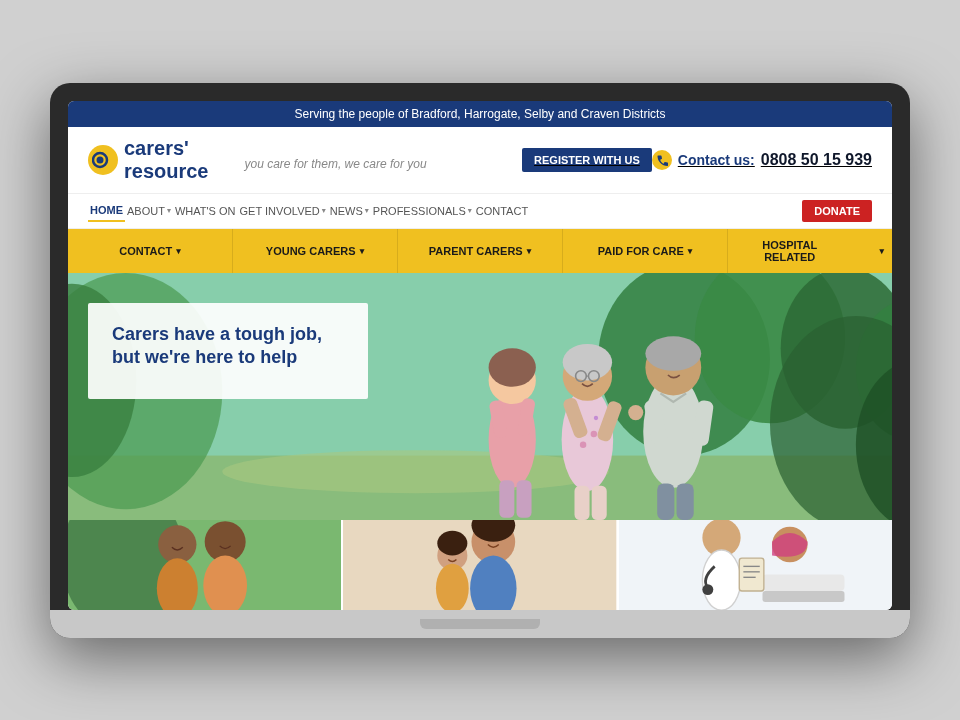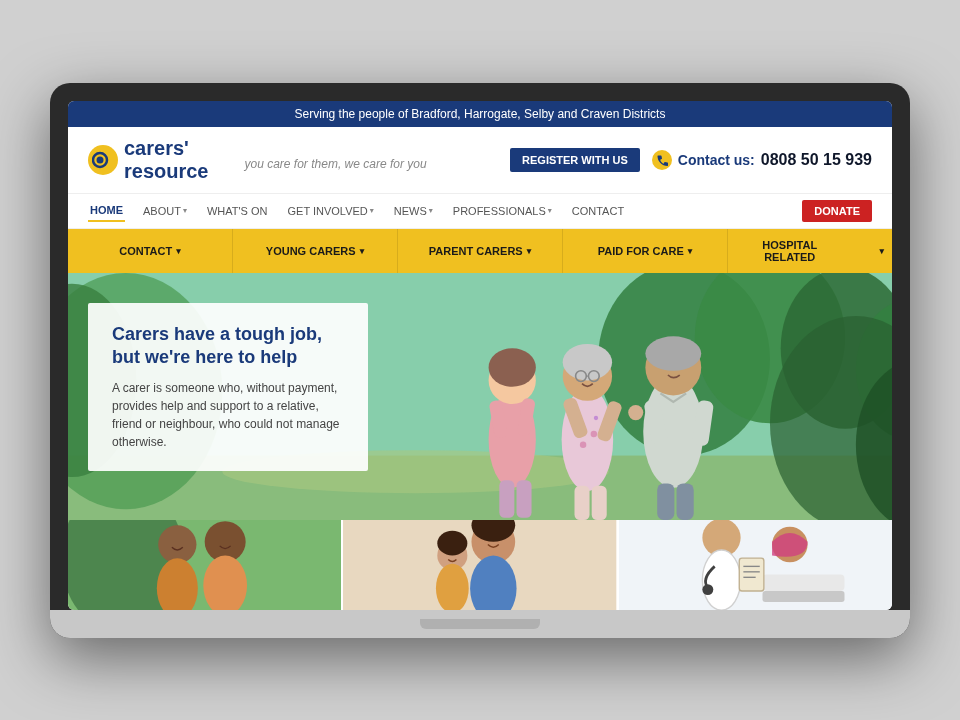--- a/index.html
+++ b/index.html
@@ -90,21 +90,22 @@
     .logo-tagline {
       font-size: 12px;
       color: #888;
       font-style: italic;
       margin-top: 20px;
       margin-left: 36px;
     }
 
     .header-right {
       display: flex;
-      gap: 12px;
+      gap: 0;
+      text-decoration: underline;
     }
 
     .register-btn {
       background: #1a3a7a;
       color: white;
       border: none;
       padding: 6px 12px;
       font-size: 11px;
       font-weight: bold;
       cursor: pointer;
@@ -129,21 +130,21 @@
       align-items: center;
       justify-content: center;
       font-size: 11px;
     }
 
     .main-nav {
       background: white;
       padding: 6px 20px;
       display: flex;
       align-items: center;
-      gap: 16px;
+      gap: 0;
       border-bottom: 1px solid #eee;
     }
 
     .nav-item {
       font-size: 11px;
       color: #555;
       cursor: pointer;
       padding: 4px 2px;
       text-decoration: none;
       display: flex;
@@ -416,21 +417,20 @@
 
         <path d="M505 103 Q510 108 515 103" fill="none" stroke="#7a5040" stroke-width="1.5"></path>
         <path d="M585 95 Q590 100 596 95" fill="none" stroke="#7a5040" stroke-width="1.5"></path>
 
         <ellipse cx="760" cy="140" rx="80" ry="100" fill="#2a6030" opacity="0.7"></ellipse>
         <ellipse cx="820" cy="160" rx="60" ry="80" fill="#1e5025" opacity="0.8"></ellipse>
       </svg>
 
       <div class="hero-content-box">
         <div class="hero-title">Carers have a tough job, but we're here to help</div>
-        <div class="hero-desc">A carer is someone who, without payment, provides help and support to a relative, friend or neighbour, who could not manage otherwise.</div>
       </div>
     </div>
 
     <div class="thumb-row">
 
       <div class="thumb-item">
         <svg width="100%" height="90" viewBox="0 0 200 90" preserveAspectRatio="xMidYMid slice">
           <rect width="200" height="90" fill="#7ab870"></rect>
           <ellipse cx="40" cy="40" rx="45" ry="55" fill="#3a7040" opacity="0.7"></ellipse>
 

